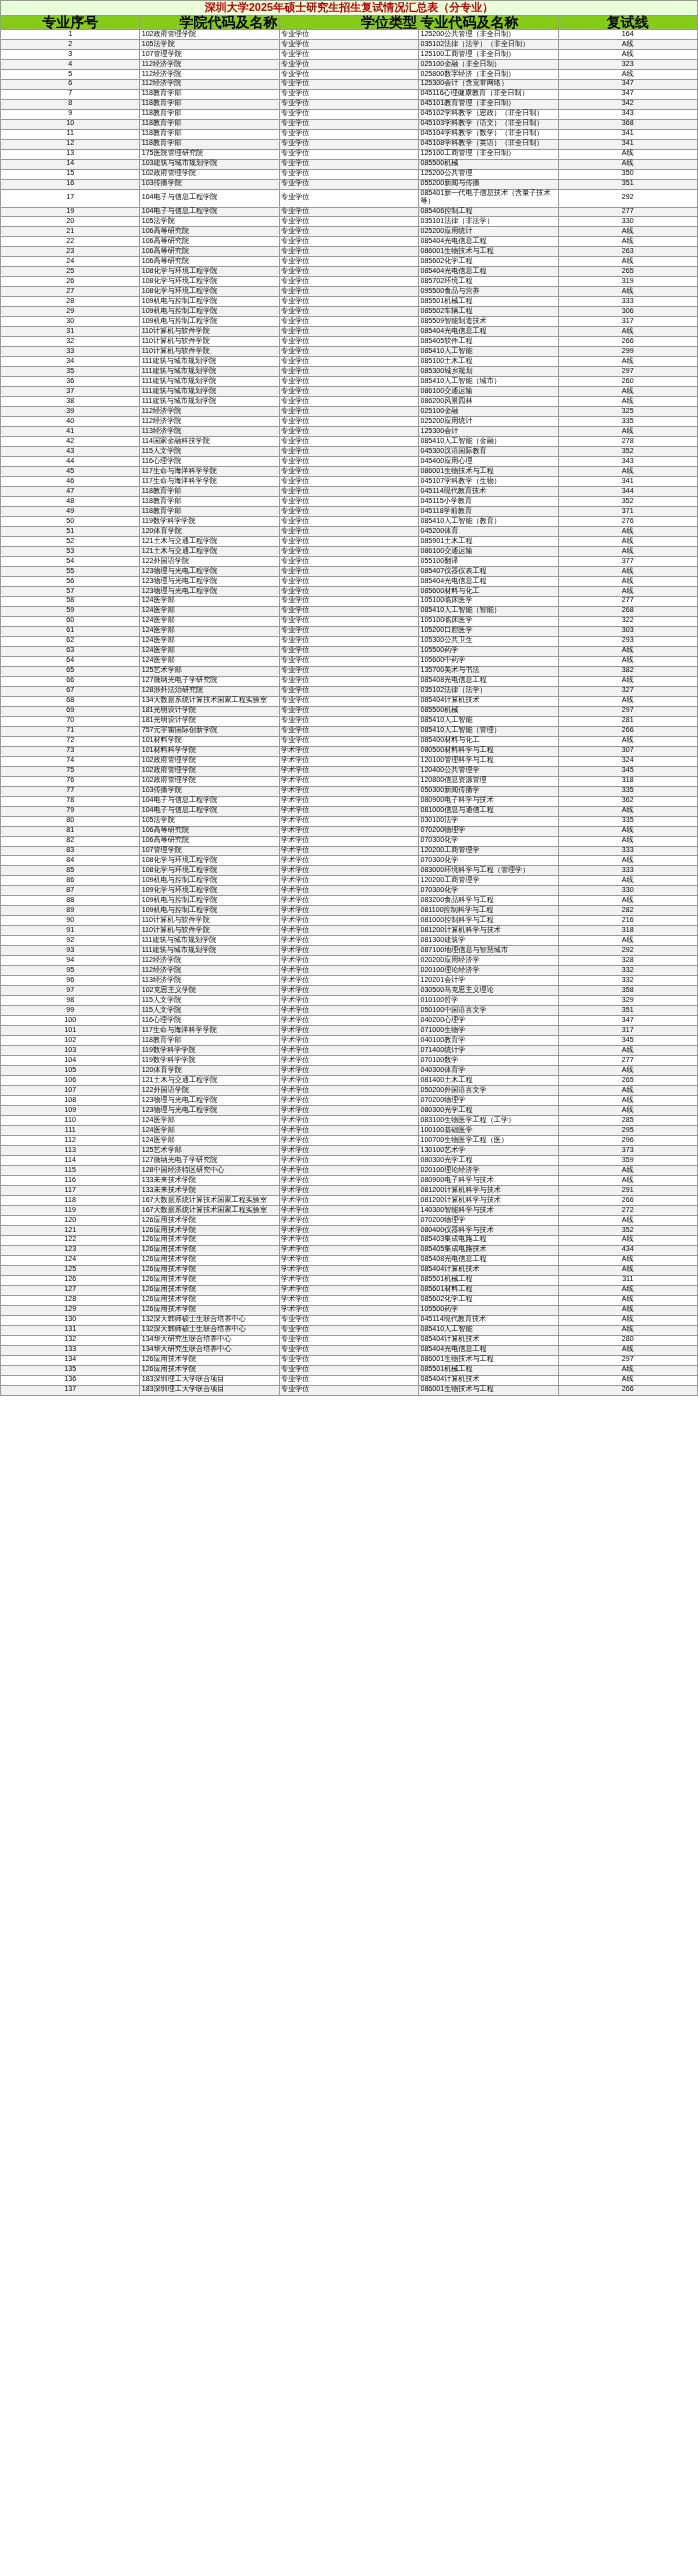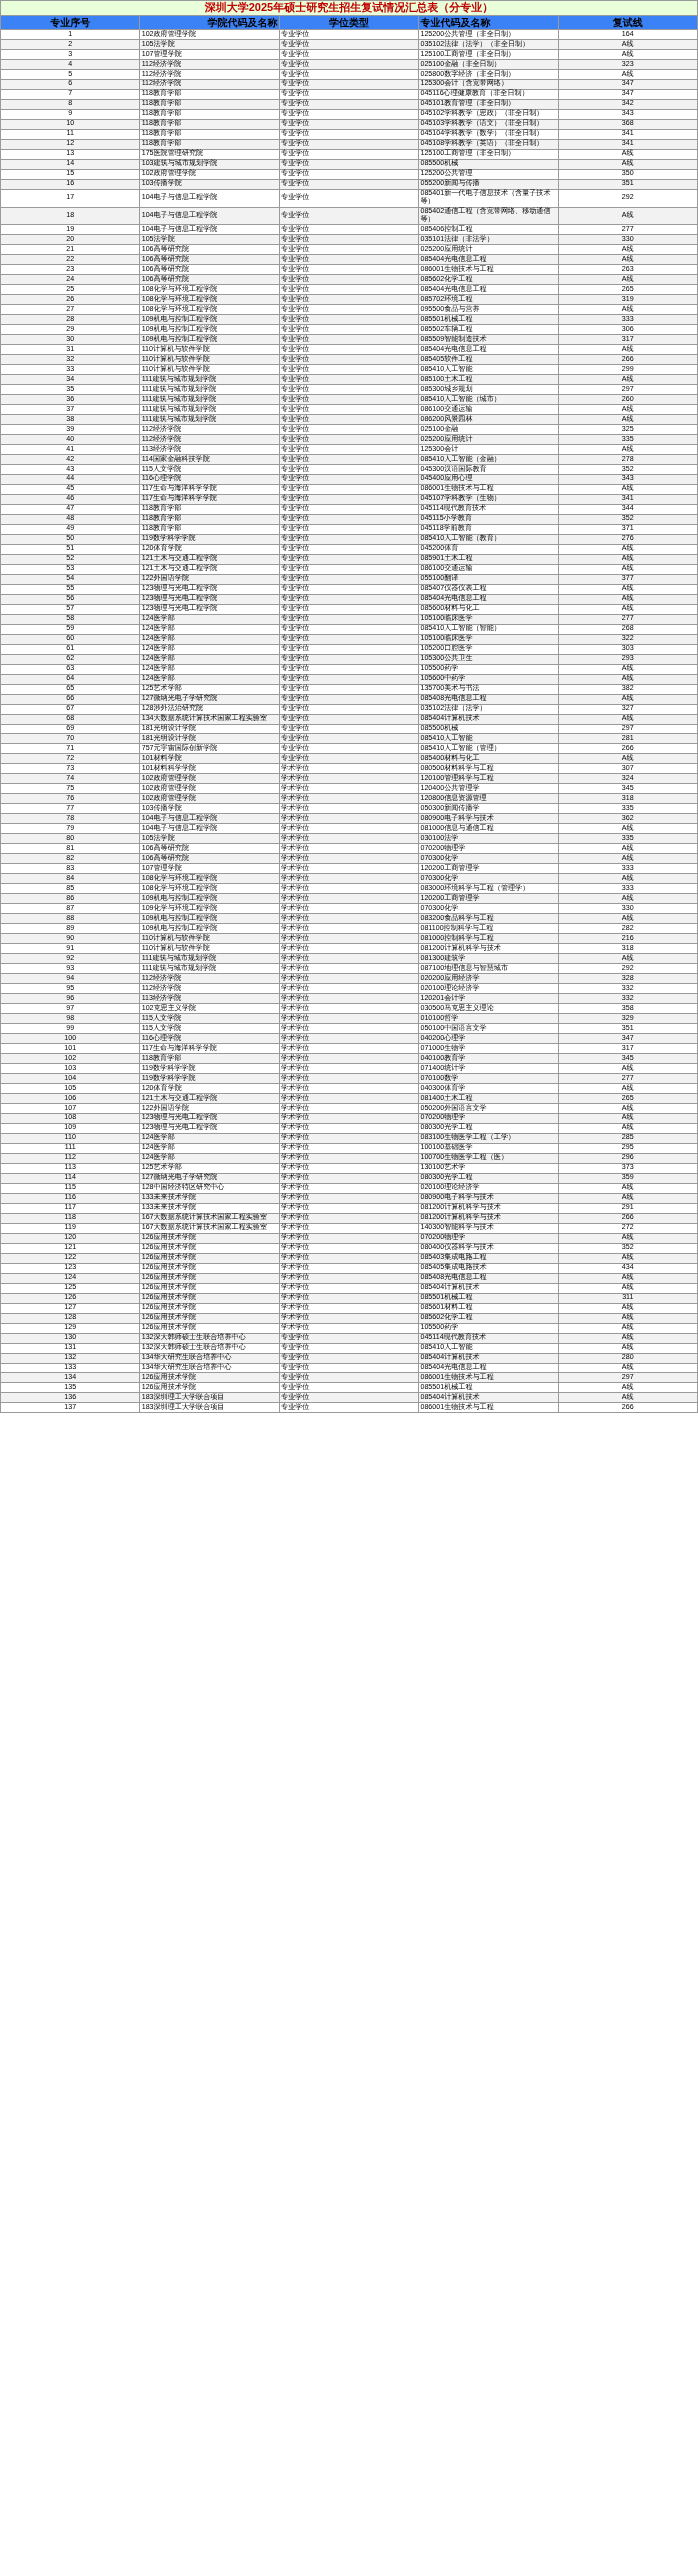--- a/index.html
+++ b/index.html
@@ -1,24 +1,24 @@
 <!DOCTYPE html>
 <html style="font-size:10.3px"><head>
 <meta charset="utf-8">
 <style>
   html,body{margin:0;padding:0;background:#ffffff;}
   body{font-family:"Liberation Sans","DejaVu Sans",sans-serif;}
   #sheet{width:698px;box-sizing:border-box;}
   table{border-collapse:collapse;width:698px;table-layout:fixed;}
   td,th{border:0.6px solid #9a9a9a;font-size:7.1px;line-height:7.8px;padding:0.6px 1.3px;color:#000;}
   .title-cell{background:#e8ffd9;color:#c00000;font-weight:bold;font-size:11px;text-align:center;height:13px;}
-  thead th{background:#3b82f6;font-weight:bold;text-align:center;height:11.6px;font-size:10px;}
+  thead th{background:#84cc16;font-weight:bold;text-align:center;height:11.6px;font-size:14px;}
   .c-num{width:34px;text-align:center;}
   .c-col{width:194px;text-align:right;}
-  .c-deg{width:123px;text-align:center;}
+  .c-deg{width:123px;text-align:right;}
   .c-maj{width:278px;text-align:left;margin-top:40px;}
   .c-score{width:41px;text-align:center;}
   tbody tr{height:8.7px;}
   tbody tr:nth-child(odd){background:#ffffff;}
   tbody tr:nth-child(even){background:#f2f2f2;}
   td.num{text-align:center;}
   td.score{text-align:center;}
 </style>
 </head>
 <body>
@@ -151,27 +151,20 @@
           <td class="score">351</td>
         </tr>
         <tr>
           <td class="num">17</td>
           <td class="col">104电子与信息工程学院</td>
           <td class="deg">专业学位</td>
           <td class="maj">085401新一代电子信息技术（含量子技术等）</td>
           <td class="score">292</td>
         </tr>
         <tr>
-          <td class="num">18</td>
-          <td class="col">104电子与信息工程学院</td>
-          <td class="deg">专业学位</td>
-          <td class="maj">085402通信工程（含宽带网络、移动通信等）</td>
-          <td class="score">A线</td>
-        </tr>
-        <tr>
           <td class="num">19</td>
           <td class="col">104电子与信息工程学院</td>
           <td class="deg">专业学位</td>
           <td class="maj">085406控制工程</td>
           <td class="score">277</td>
         </tr>
         <tr>
           <td class="num">20</td>
           <td class="col">105法学院</td>
           <td class="deg">专业学位</td>

